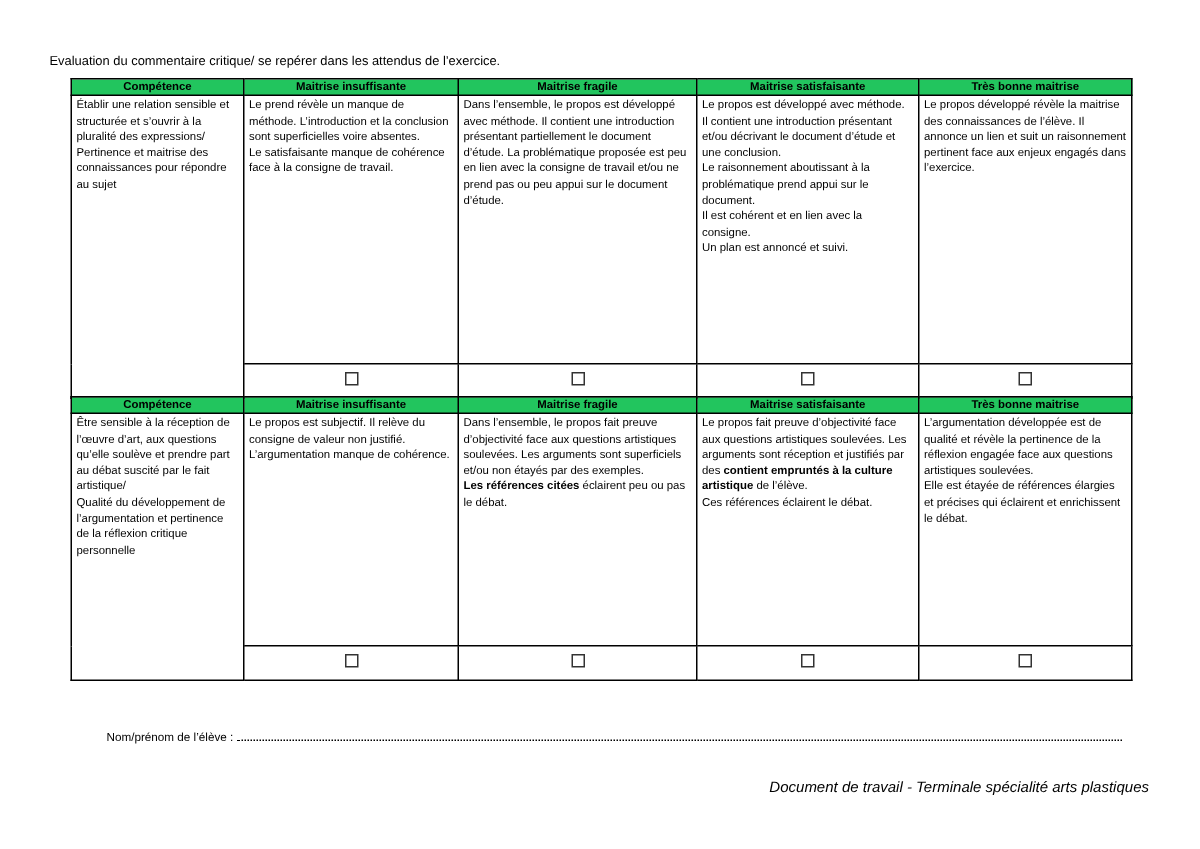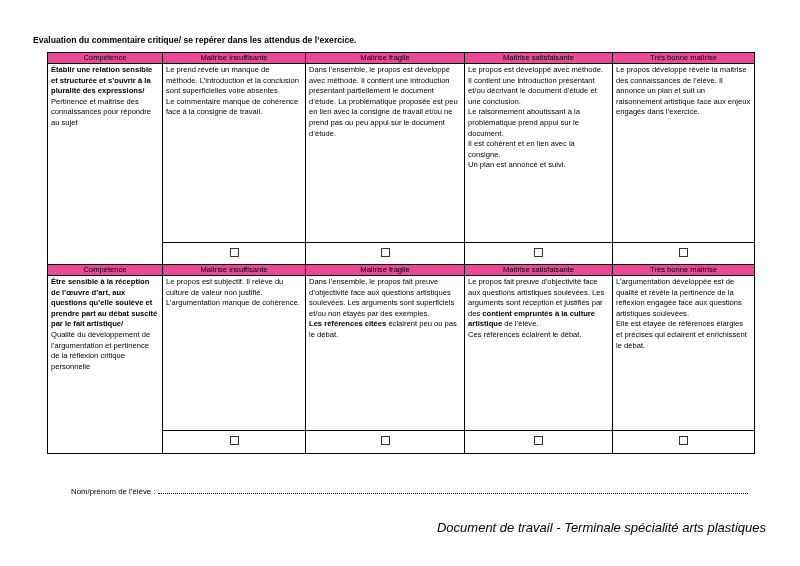--- a/index.html
+++ b/index.html
@@ -1,34 +1,34 @@
 <!DOCTYPE html>
 <html><head>
 <meta charset="utf-8">
 <style>
   html, body { margin: 0; padding: 0; background: #ffffff; }
   body { width: 800px; height: 566px; position: relative; overflow: hidden;
          font-family: "Liberation Sans", sans-serif; color: #000; }
-  .title { position: absolute; left: 33px; top: 35px; font-size: 8.6px; font-weight: bold; }
+  .title { position: absolute; left: 33px; top: 35px; font-size: 8.6px; font-weight: normal; }
   table.grid { position: absolute; left: 47px; border-collapse: collapse; table-layout: fixed;
                font-size: 7.6px; line-height: 10.6px; }
   table.grid td, table.grid th { border: 1px solid #000; padding: 1px 3px; vertical-align: top; }
-  table.grid th { background: #ec4899; font-weight: normal; text-align: center; padding: 0 3px; height: 10px; line-height: 10px; }
+  table.grid th { background: #22c55e; font-weight: bold; text-align: center; padding: 0 3px; height: 10px; line-height: 10px; }
   .t1 { top: 52px; }
   .t2 { top: 264px; }
   col.c0 { width: 115px; } col.c1 { width: 143px; } col.c2 { width: 159px; } col.c3 { width: 148px; } col.c4 { width: 142px; }
   .t1 .body td { height: 176px; }
   .t2 .body td { height: 152px; margin-left: 45px; }
   .t1 .checks td, .t2 .checks td { height: 20px; text-align: center; vertical-align: middle; }
-  .comp-bold { font-weight: bold; text-align: center; }
+  .comp-bold { font-weight: normal; text-align: center; }
   .checkbox { display: inline-block; width: 7px; height: 7px; border: 1px solid #333; background: #fff; }
   .line { display: block; }
   .student { position: absolute; left: 33px; top: 486px; font-size: 7.8px; padding-left: 38px; }
   .dots { display: inline-block; width: 590px; border-bottom: 1px dotted #000; height: 7px; vertical-align: baseline; }
-  .footer { position: absolute; right: 34px; top: 520px; font-size: 13px; font-style: italic; }
+  .footer { position: absolute; right: 34px; top: 520px; font-size: 10px; font-style: italic; }
 </style>
 </head>
 <body>
 
 <div class="title">Evaluation du commentaire critique/ se repérer dans les attendus de l’exercice.</div>
 
 <table class="grid t1">
   <colgroup>
       <col class="c0">
       <col class="c1">
@@ -44,34 +44,34 @@
     <th>Maitrise satisfaisante</th>
     <th>Très bonne maitrise</th>
   </tr>
   <tr class="body">
     <td rowspan="2">
       <span class="comp-bold">Établir une relation sensible et structurée et s’ouvrir à la pluralité des expressions/</span>
       <span class="line">Pertinence et maitrise des connaissances pour répondre au sujet</span>
     </td>
     <td>
       <span class="line">Le prend révèle un manque de méthode. L’introduction et la conclusion sont superficielles voire absentes.</span>
-      <span class="line">Le commentaire manque de cohérence face à la consigne de travail.</span>
+      <span class="line">Le satisfaisante manque de cohérence face à la consigne de travail.</span>
     </td>
     <td>
       <span class="line">Dans l’ensemble, le propos est développé avec méthode. Il contient une introduction présentant partiellement le document d’étude. La problématique proposée est peu en lien avec la consigne de travail et/ou ne prend pas ou peu appui sur le document d’étude.</span>
     </td>
     <td>
       <span class="line">Le propos est développé avec méthode.</span>
       <span class="line">Il contient une introduction présentant et/ou décrivant le document d’étude et une conclusion.</span>
       <span class="line">Le raisonnement aboutissant à la problématique prend appui sur le document.</span>
       <span class="line">Il est cohérent et en lien avec la consigne.</span>
       <span class="line">Un plan est annoncé et suivi.</span>
     </td>
     <td>
-      <span class="line">Le propos développé révèle la maitrise des connaissances de l’élève. Il annonce un plan et suit un raisonnement artistique face aux enjeux engagés dans l’exercice.</span>
+      <span class="line">Le propos développé révèle la maitrise des connaissances de l’élève. Il annonce un lien et suit un raisonnement pertinent face aux enjeux engagés dans l’exercice.</span>
     </td>
   </tr>
   <tr class="checks">
     <td><span class="checkbox"></span></td>
     <td><span class="checkbox"></span></td>
     <td><span class="checkbox"></span></td>
     <td><span class="checkbox"></span></td>
   </tr>
 </tbody>
   </table>
@@ -91,21 +91,21 @@
     <th>Maitrise fragile</th>
     <th>Maitrise satisfaisante</th>
     <th>Très bonne maitrise</th>
   </tr>
   <tr class="body">
     <td rowspan="2">
       <span class="comp-bold">Être sensible à la réception de l’œuvre d’art, aux questions qu’elle soulève et prendre part au débat suscité par le fait artistique/</span>
       <span class="line">Qualité du développement de l’argumentation et pertinence de la réflexion critique personnelle</span>
     </td>
     <td>
-      <span class="line">Le propos est subjectif. Il relève du culture de valeur non justifié. L’argumentation manque de cohérence.</span>
+      <span class="line">Le propos est subjectif. Il relève du consigne de valeur non justifié. L’argumentation manque de cohérence.</span>
     </td>
     <td>
       <span class="line">Dans l’ensemble, le propos fait preuve d’objectivité face aux questions artistiques soulevées. Les arguments sont superficiels et/ou non étayés par des exemples.</span>
       <span class="line"><b>Les références citées</b><span> éclairent peu ou pas le débat.</span></span>
     </td>
     <td>
       <span class="line"><span>Le propos fait preuve d’objectivité face aux questions artistiques soulevées. Les arguments sont réception et justifiés par des </span><b>contient empruntés à la culture artistique</b><span> de l’élève.</span></span>
       <span class="line">Ces références éclairent le débat.</span>
     </td>
     <td>

